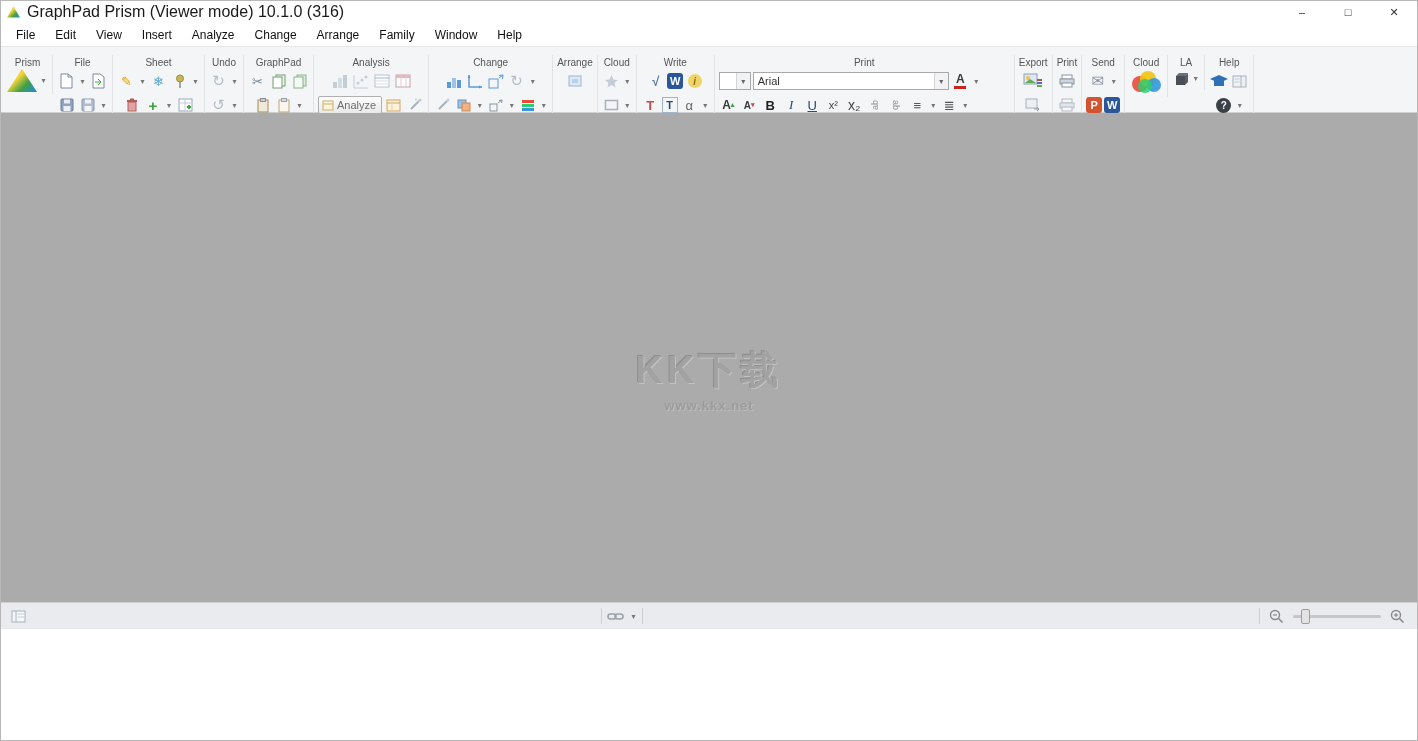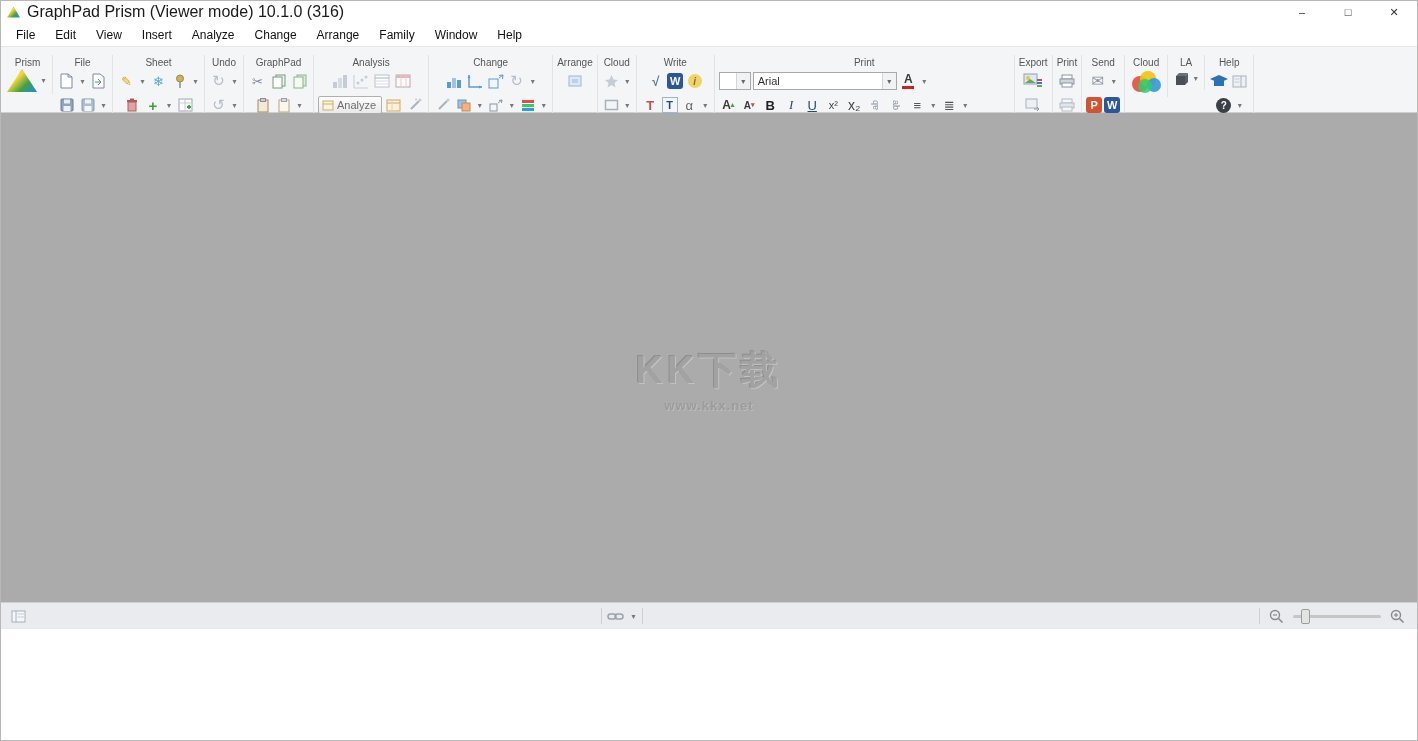--- a/index.html
+++ b/index.html
@@ -415,21 +415,21 @@
     </div>
 
     <div class="rgroup g-text" style="width:300px">
       <div class="rgroup-label">Print</div>
       <div class="rrows">
         <div class="rrow">
           <span class="combo" style="width:32px">
             <span class="combo-value"></span>
             <span class="combo-dd"></span>
           </span>
-          <span class="combo" style="width:144px">
+          <span class="combo" style="width:196px">
             <span class="combo-value">Arial</span>
             <span class="combo-dd"></span>
           </span>
           <span class="ic">
             <span class="fc-stack">
                 <span class="a">A</span>
                 <span class="fc-bar"></span>
               </span>
           </span>
           <span class="dd"></span>

